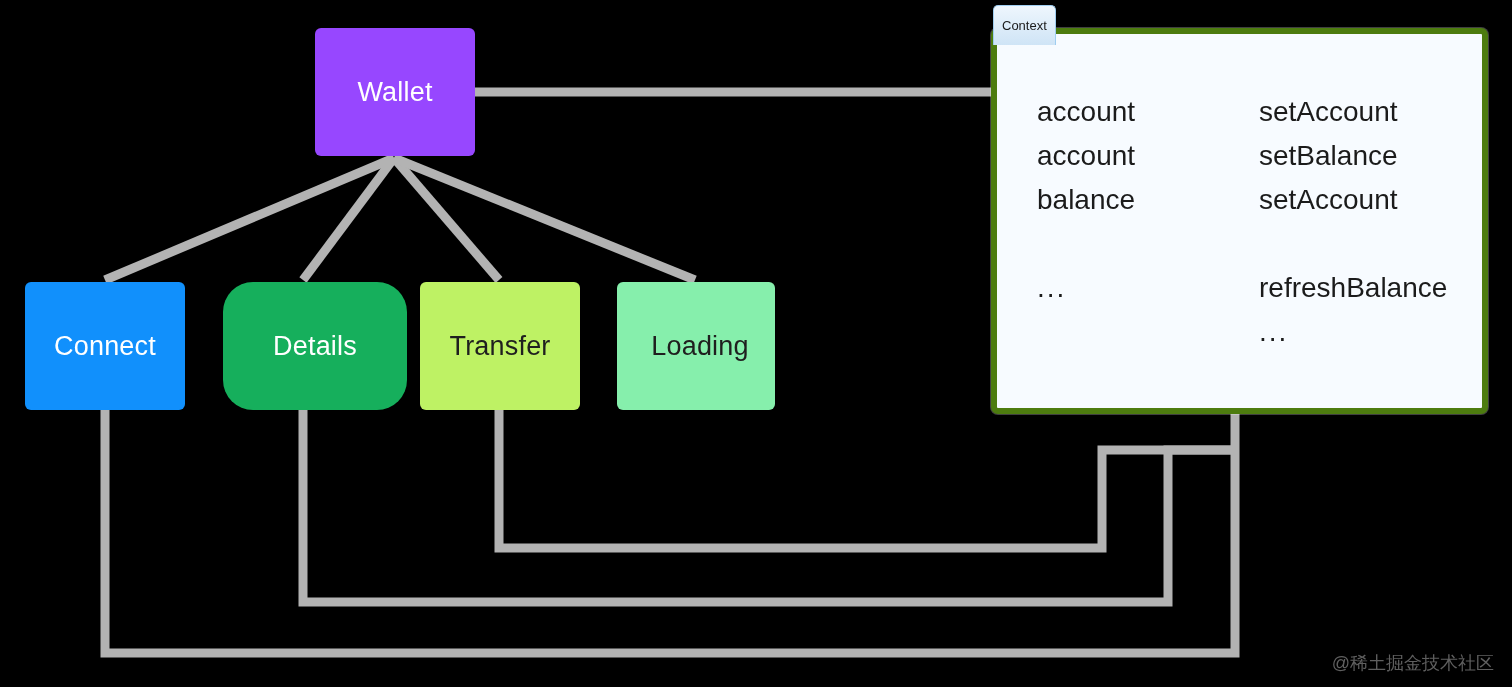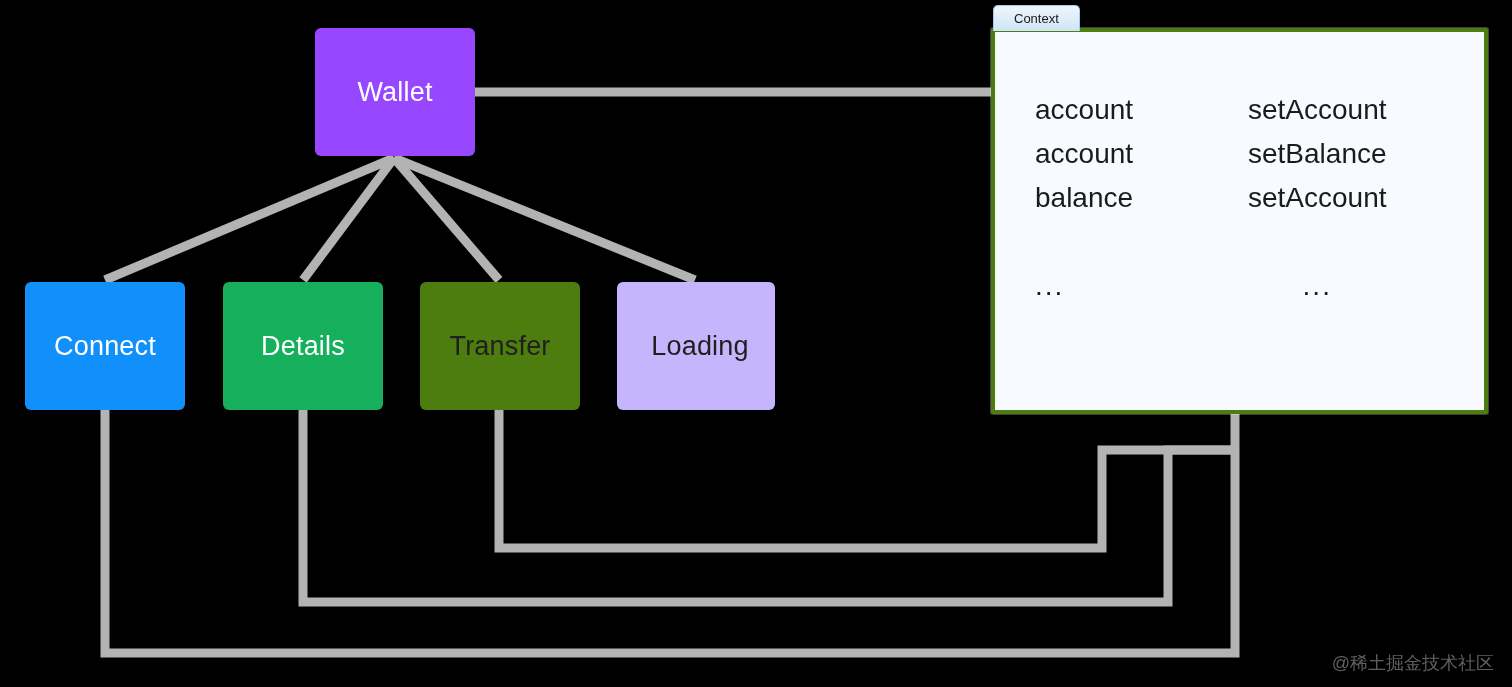--- a/index.html
+++ b/index.html
@@ -42,75 +42,76 @@
   }
   #node-wallet .node-label { color: #ffffff; }
   #node-connect {
     left: 25px; top: 282px;
     width: 160px; height: 128px;
     background: #1190FC;
   }
   #node-connect .node-label { color: #ffffff; }
   #node-details {
     left: 223px; top: 282px;
-    width: 160px; height: 128px;
+    width: 184px; height: 128px;
     background: #16AF5C;
+    border-radius: 30px;
   }
   #node-details .node-label { color: #ffffff; }
   #node-transfer {
     left: 420px; top: 282px;
     width: 160px; height: 128px;
-    background: #4d7c0f;
+    background: #bef264;
   }
   #node-transfer .node-label { color: #1f1f1f; }
   #node-loading {
     left: 617px; top: 282px;
     width: 158px; height: 128px;
-    background: #c4b5fd;
+    background: #86efac;
     padding-left: 8px;
   }
   #node-loading .node-label { color: #1f1f1f; }
 
   
   #context-frame {
     position: absolute;
     left: 991px; top: 28px;
     width: 497px; height: 386px;
     background: #f7fbff;
-    border: 4px solid #4d7c0f;
-    border-radius: 2px;
+    border: 6px solid #4d7c0f;
+    border-radius: 7px;
     box-sizing: border-box;
     z-index: 3;
     box-shadow: 0 0 0 1px rgba(255,255,255,0.25);
   }
   #context-tab {
     position: absolute;
     left: 993px; top: 5px;
-    height: 26px;
-    padding: 0 20px;
+    height: 40px;
+    padding: 0 8px;
     display: flex;
     align-items: center;
     background: linear-gradient(#eef6fd, #cfe4f6);
     border: 1px solid #9fcdf0;
     border-bottom: none;
     border-radius: 5px 5px 0 0;
     box-sizing: border-box;
     z-index: 4;
   }
   #context-tab .tab-label {
     font-size: 13px;
     color: #1a1a1a;
     white-space: nowrap;
   }
   .ctx-col {
     position: absolute;
     top: 56px;
   }
   #ctx-col-state { left: 40px; }
-  #ctx-col-actions { left: 253px; text-align: center; }
+  #ctx-col-actions { left: 262px; }
   .ctx-item {
     font-size: 28px;
     color: #1b1b1b;
     line-height: 44px;
     white-space: nowrap;
     height: 44px;
   }
   .ctx-item.spacer {
     visibility: hidden;
   }
@@ -186,20 +187,21 @@
       <div class="ctx-item">balance</div>
       <div class="ctx-item spacer"></div>
       <div class="ctx-item ellipsis">...</div>
     </div>
 
     <div class="ctx-col" id="ctx-col-actions">
       <div class="ctx-item">setAccount</div>
       <div class="ctx-item">setBalance</div>
       <div class="ctx-item">setAccount</div>
       <div class="ctx-item spacer"></div>
+      <div class="ctx-item">refreshBalance</div>
       <div class="ctx-item ellipsis">...</div>
     </div>
 
   </div>
 
   <div id="watermark">@稀土掘金技术社区</div>
 
 </div>
 
 </body></html>

